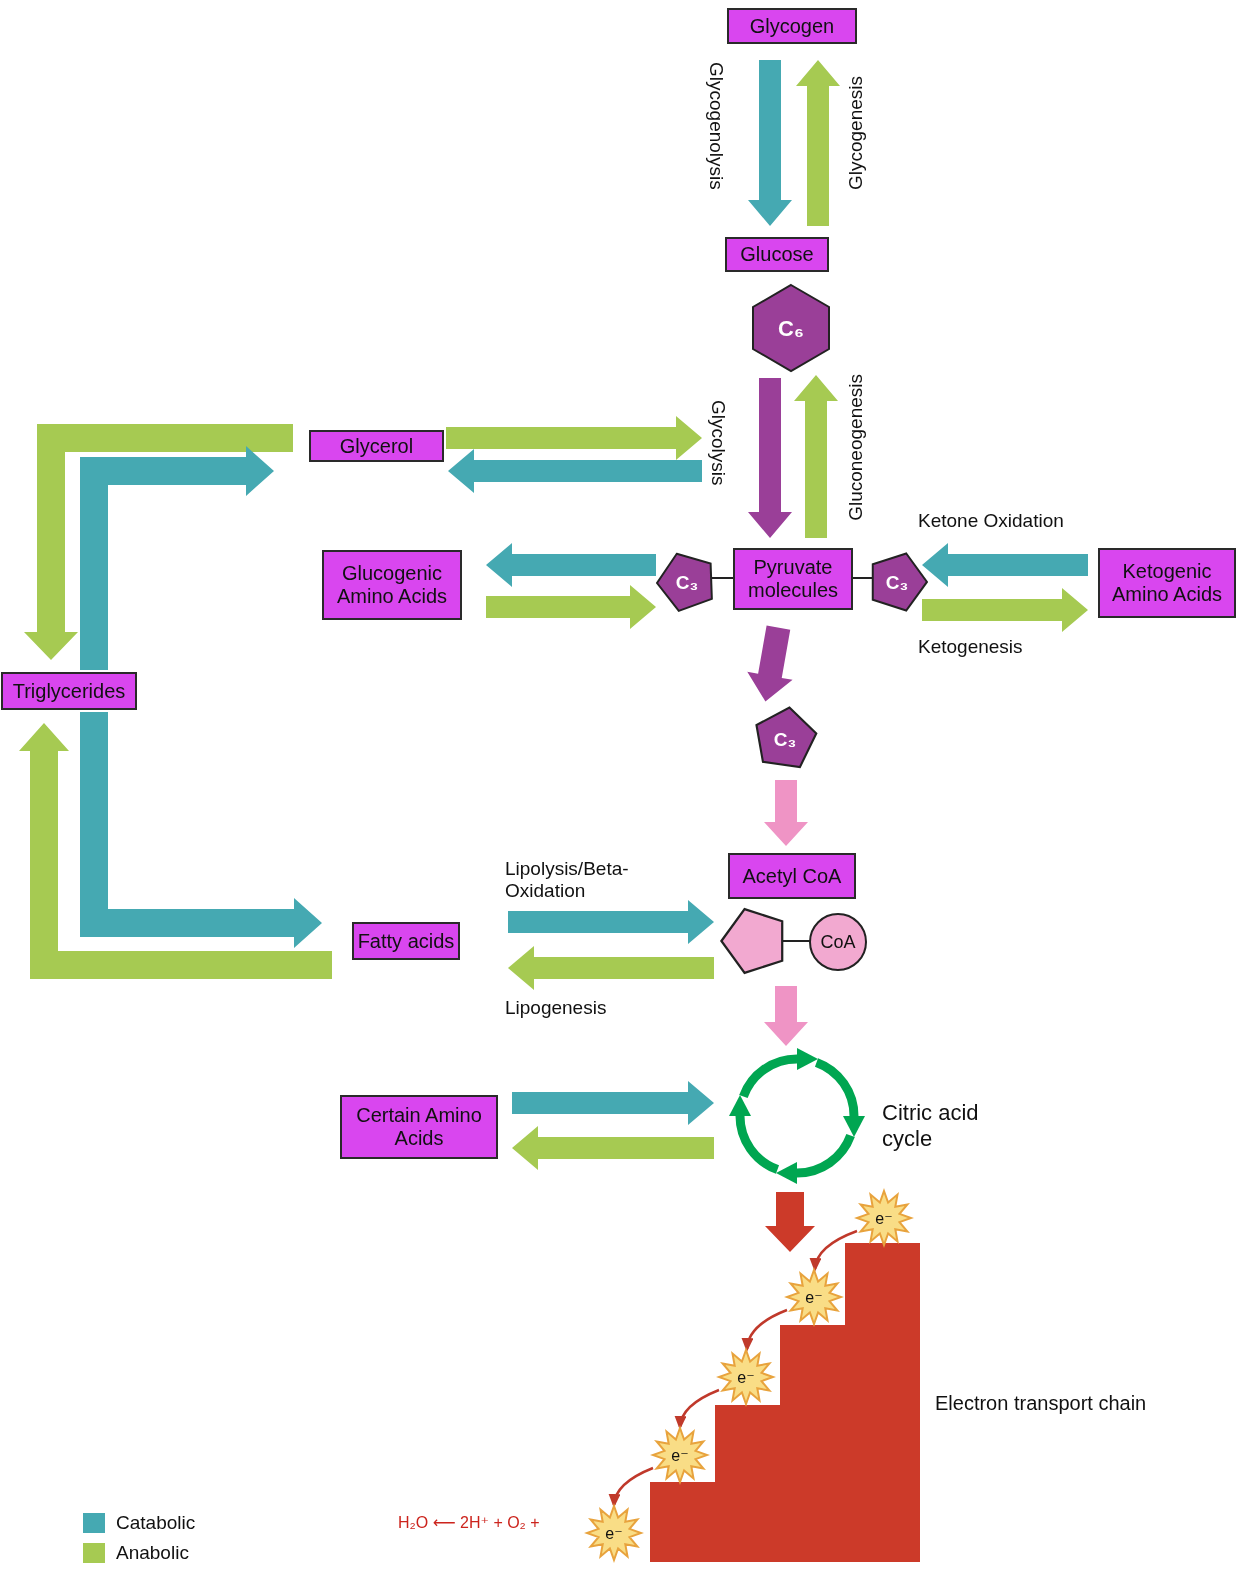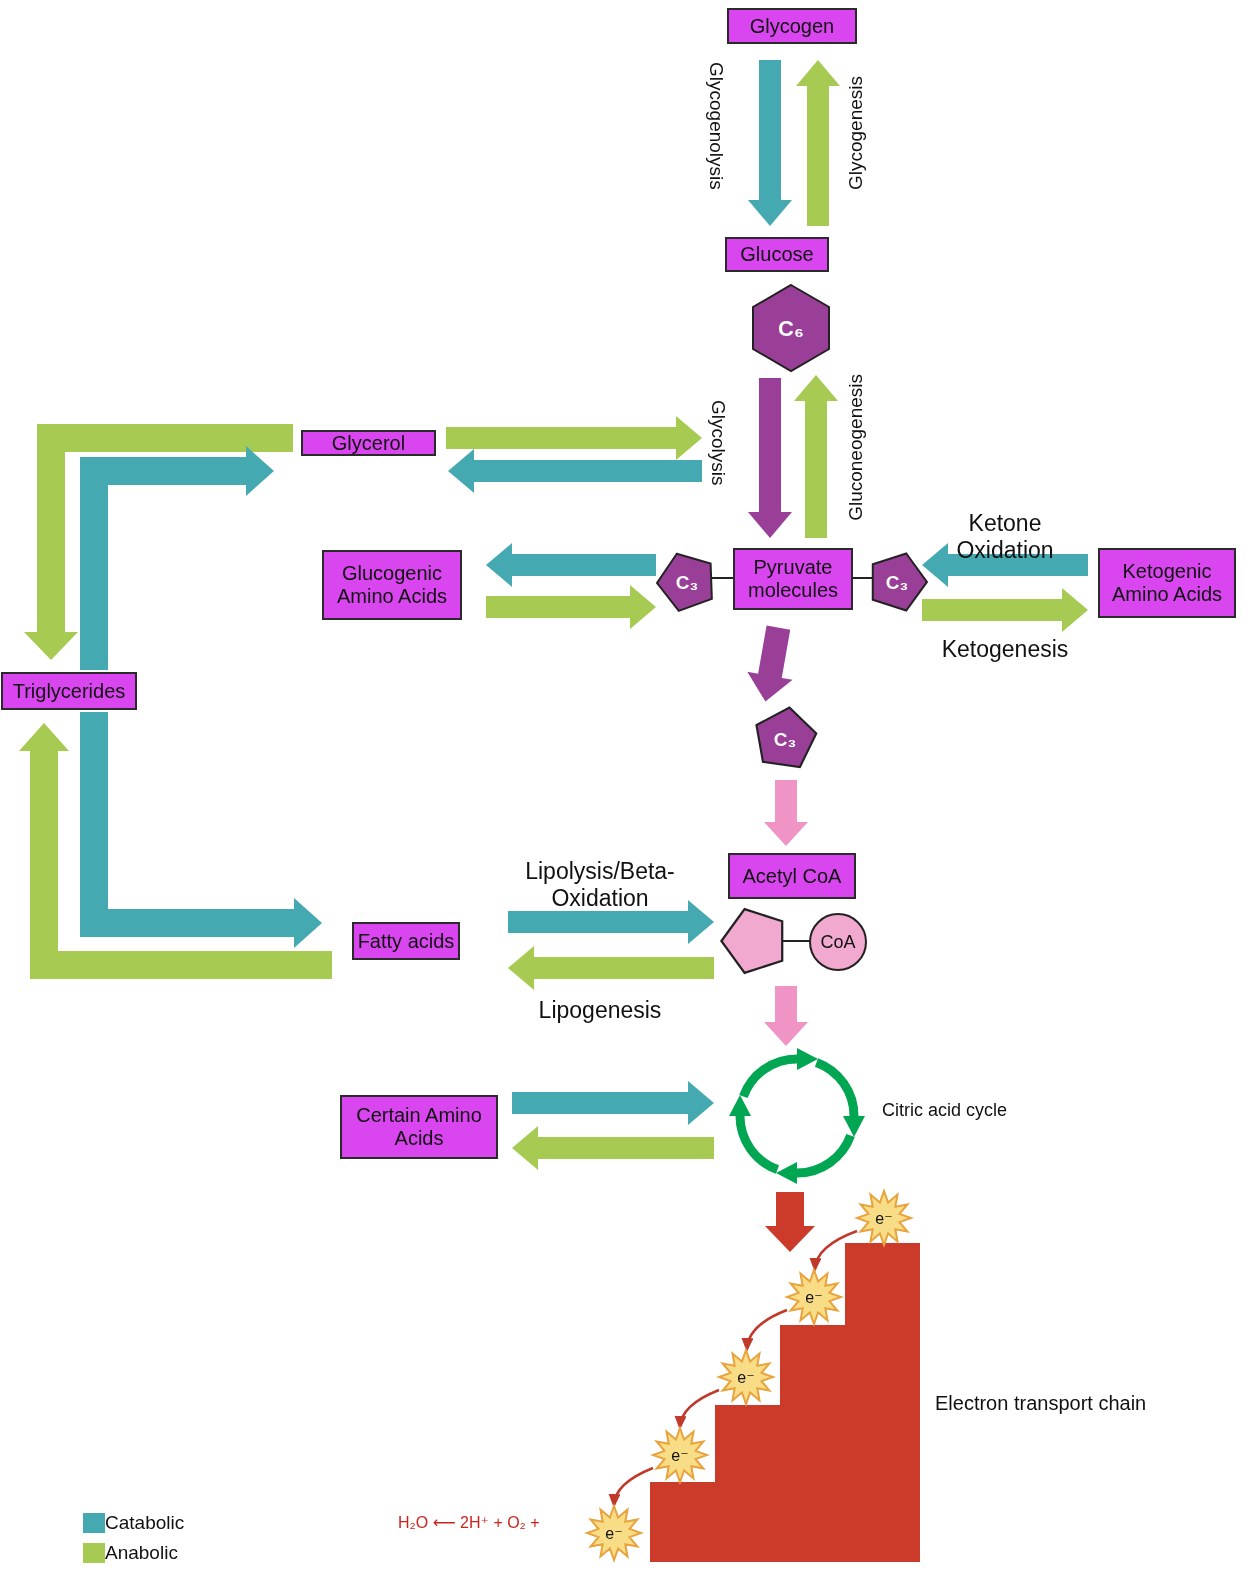--- a/index.html
+++ b/index.html
@@ -9,29 +9,29 @@
   }
   svg.layer { position:absolute; left:0; top:0; }
 
   
   .node {
     position:absolute; background:#d946ef; border:2px solid #2a2a2a; box-sizing:border-box;
     display:flex; align-items:center; justify-content:center; text-align:center;
     font-size:20px; line-height:1.15; white-space:pre-line; color:#111;
   }
   
-  .plabel { position:absolute; font-size:23px; text-align:center; white-space:pre-line; color:#111; }
+  .plabel { position:absolute; font-size:19px; text-align:left; white-space:pre-line; color:#111; }
   
   .vlabel { position:absolute; font-size:19px; color:#111; }
   .down { writing-mode:vertical-rl; }
   .up   { writing-mode:vertical-rl; transform:rotate(180deg); }
 
   .equation { position:absolute; font-size:16px; color:var(--text_red,#cc241d); white-space:nowrap; }
 
-  .legend-row { position:absolute; display:flex; align-items:center; font-size:19px;padding-left:48px; }
+  .legend-row { position:absolute; display:flex; align-items:center; gap:11px; font-size:19px;padding-left:48px; }
   .swatch { width:22px; height:20px; display:inline-block; }
   .swatch.teal  { background:var(--catabolic,#45a9b2); }
   .swatch.green { background:var(--anabolic,#a6ca52); }
 
   
   .teal   { fill:var(--catabolic,#45a9b2); }
   .green  { fill:var(--anabolic,#a6ca52); }
   .purple { fill:var(--purple,#9a3f98); }
   .pinkar { fill:var(--pink,#ef94c5); }
   .redar  { fill:var(--etc_red,#cc3a29); }
@@ -139,21 +139,21 @@
     <use href="#starburst" class="star" x="614" y="1533"></use>
     <text class="e-label" x="884" y="1224">e⁻</text>
     <text class="e-label" x="814" y="1303">e⁻</text>
     <text class="e-label" x="746" y="1383">e⁻</text>
     <text class="e-label" x="680" y="1461">e⁻</text>
     <text class="e-label" x="614" y="1539">e⁻</text>
   </svg>
 
   <div class="node" style="left:727px;top:8px;width:130px;height:36px">Glycogen</div>
   <div class="node" style="left:725px;top:237px;width:104px;height:35px">Glucose</div>
-  <div class="node" style="left:301px;top:430px;width:135px;height:26px">Glycerol</div>
+  <div class="node" style="left:309px;top:430px;width:135px;height:32px">Glycerol</div>
   <div class="node" style="left:322px;top:550px;width:140px;height:70px">Glucogenic
 Amino Acids</div>
   <div class="node" style="left:733px;top:548px;width:120px;height:62px">Pyruvate
 molecules</div>
   <div class="node" style="left:1098px;top:548px;width:138px;height:70px">Ketogenic
 Amino Acids</div>
   <div class="node" style="left:1px;top:672px;width:136px;height:38px">Triglycerides</div>
   <div class="node" style="left:728px;top:853px;width:128px;height:46px">Acetyl CoA</div>
   <div class="node" style="left:352px;top:922px;width:108px;height:38px">Fatty acids</div>
   <div class="node" style="left:340px;top:1095px;width:158px;height:64px">Certain Amino
@@ -162,21 +162,21 @@
   <div class="vlabel down" style="left:705px;top:62px">Glycogenolysis</div>
   <div class="vlabel up" style="left:845px;top:76px">Glycogenesis</div>
   <div class="vlabel down" style="left:707px;top:400px">Glycolysis</div>
   <div class="vlabel up" style="left:845px;top:374px">Gluconeogenesis</div>
 
   <div class="plabel" style="left:918px;top:510px;width:174px">Ketone Oxidation</div>
   <div class="plabel" style="left:918px;top:636px;width:174px">Ketogenesis</div>
   <div class="plabel" style="left:505px;top:858px;width:190px">Lipolysis/Beta-
 Oxidation</div>
   <div class="plabel" style="left:505px;top:997px;width:190px">Lipogenesis</div>
-  <div class="plabel" style="left:882px;top:1100px;width:140px;font-size:18px;text-align:left">Citric acid cycle</div>
+  <div class="plabel" style="left:882px;top:1100px;width:140px;font-size:22px;text-align:left">Citric acid cycle</div>
   <div class="plabel" style="left:935px;top:1392px;width:240px;font-size:20px;text-align:left">Electron transport chain</div>
 
   <div class="equation" style="left:398px;top:1513px">H₂O ⟵ 2H⁺ + O₂ +</div>
 
   <div class="legend-row" style="left:35px;top:1512px">
     <span class="swatch teal"></span>
     <span>Catabolic</span>
   </div>
   <div class="legend-row" style="left:35px;top:1542px">
     <span class="swatch green"></span>

